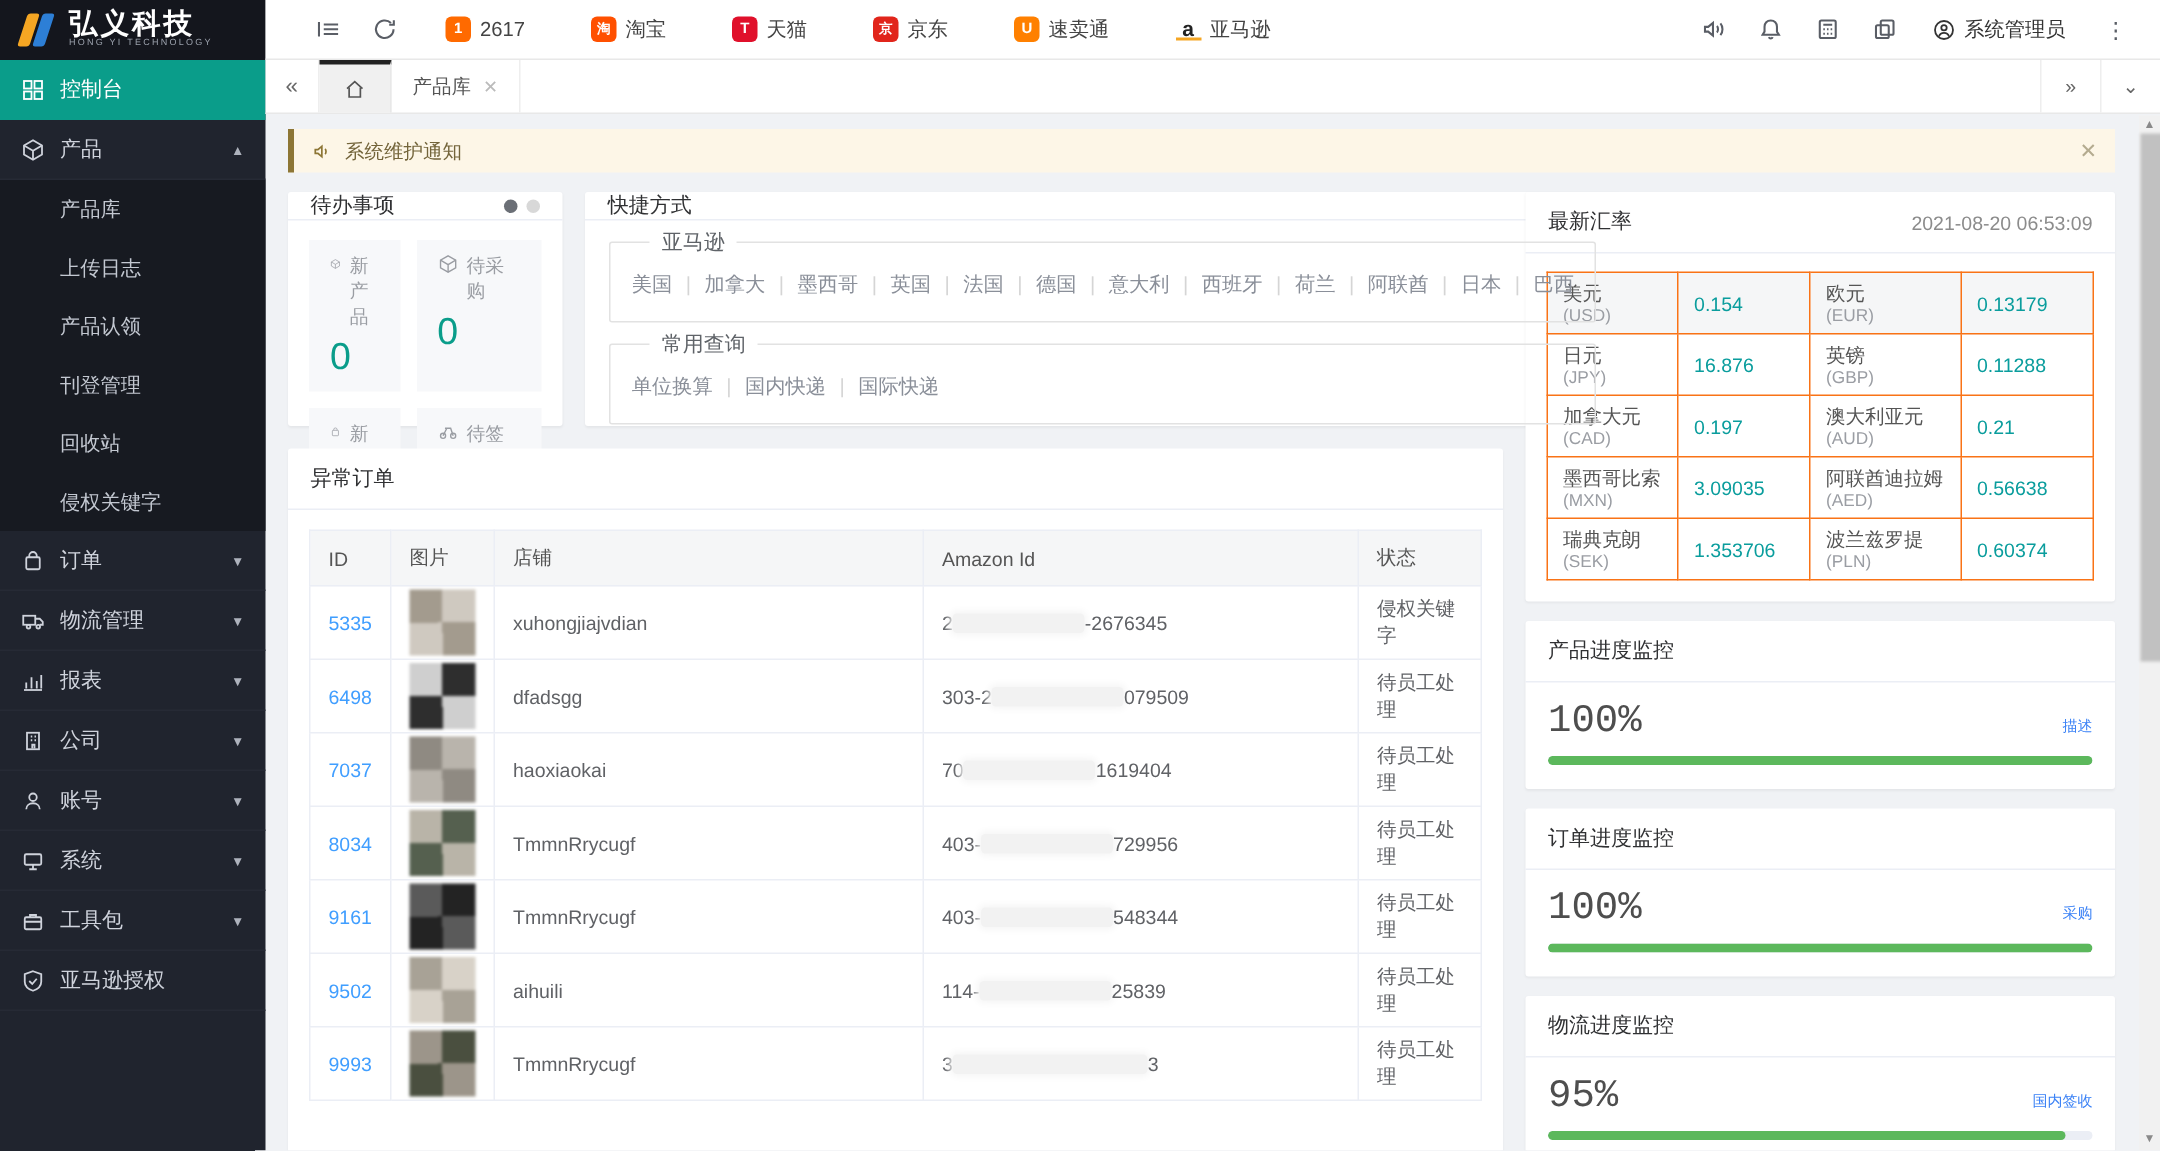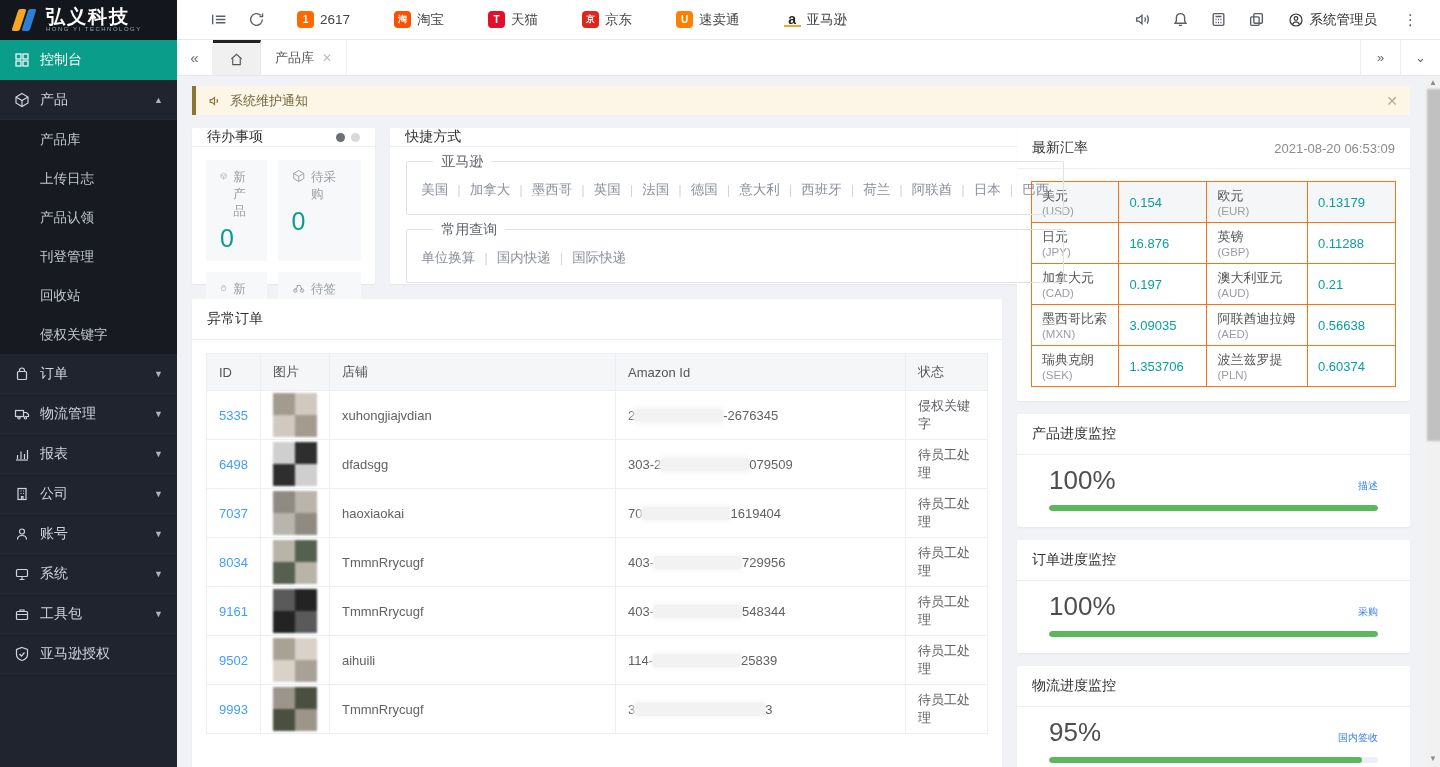--- a/index.html
+++ b/index.html
@@ -111,21 +111,21 @@
   .t2 { background:repeating-conic-gradient(#b9b4ac 0% 25%, #8f8a82 0% 50%); }
   .t3 { background:repeating-conic-gradient(#55604f 0% 25%, #b9b4a8 0% 50%); }
   .t4 { background:repeating-conic-gradient(#232323 0% 25%, #5a5a5a 0% 50%); }
   .t5 { background:repeating-conic-gradient(#d8d2c8 0% 25%, #a8a296 0% 50%); }
   .t6 { background:repeating-conic-gradient(#4a4f3f 0% 25%, #9c958a 0% 50%); }
   .redact { display:inline-block; width:88px; height:13px; background:#f2f2f2; border-radius:3px; vertical-align:-2px; box-shadow:0 0 5px 2px #f6f6f6; }
   .redact.wide { width:130px; }
 
   
   .monitor { flex-shrink:0; }
-  .mon-body { padding:10px 32px 16px; }
+  .mon-body { padding:10px 15px 16px;font-family:Liberation Mono, monospace; }
   .mon-line { display:flex; align-items:baseline; }
   .mon-pct { font-size:26px; color:#4e4e4e; }
   .mon-tag { margin-left:auto; color:#3b82f6; font-size:10px; }
   .bar { height:6px; background:#ebeef5; border-radius:3px; margin-top:9px; overflow:hidden; }
   .fill { height:100%; background:#5cb85c; border-radius:3px; }
 
   
   .v-scrollbar { position:absolute; top:77px; right:0; bottom:0; width:14px; background:#f1f1f1; }
   .v-scrollbar .arrow { position:absolute; left:0; width:14px; height:12px; color:#8a8a8a; font-size:8px; text-align:center; line-height:12px; cursor:pointer; }
   .v-scrollbar .arrow.up { top:0; }

